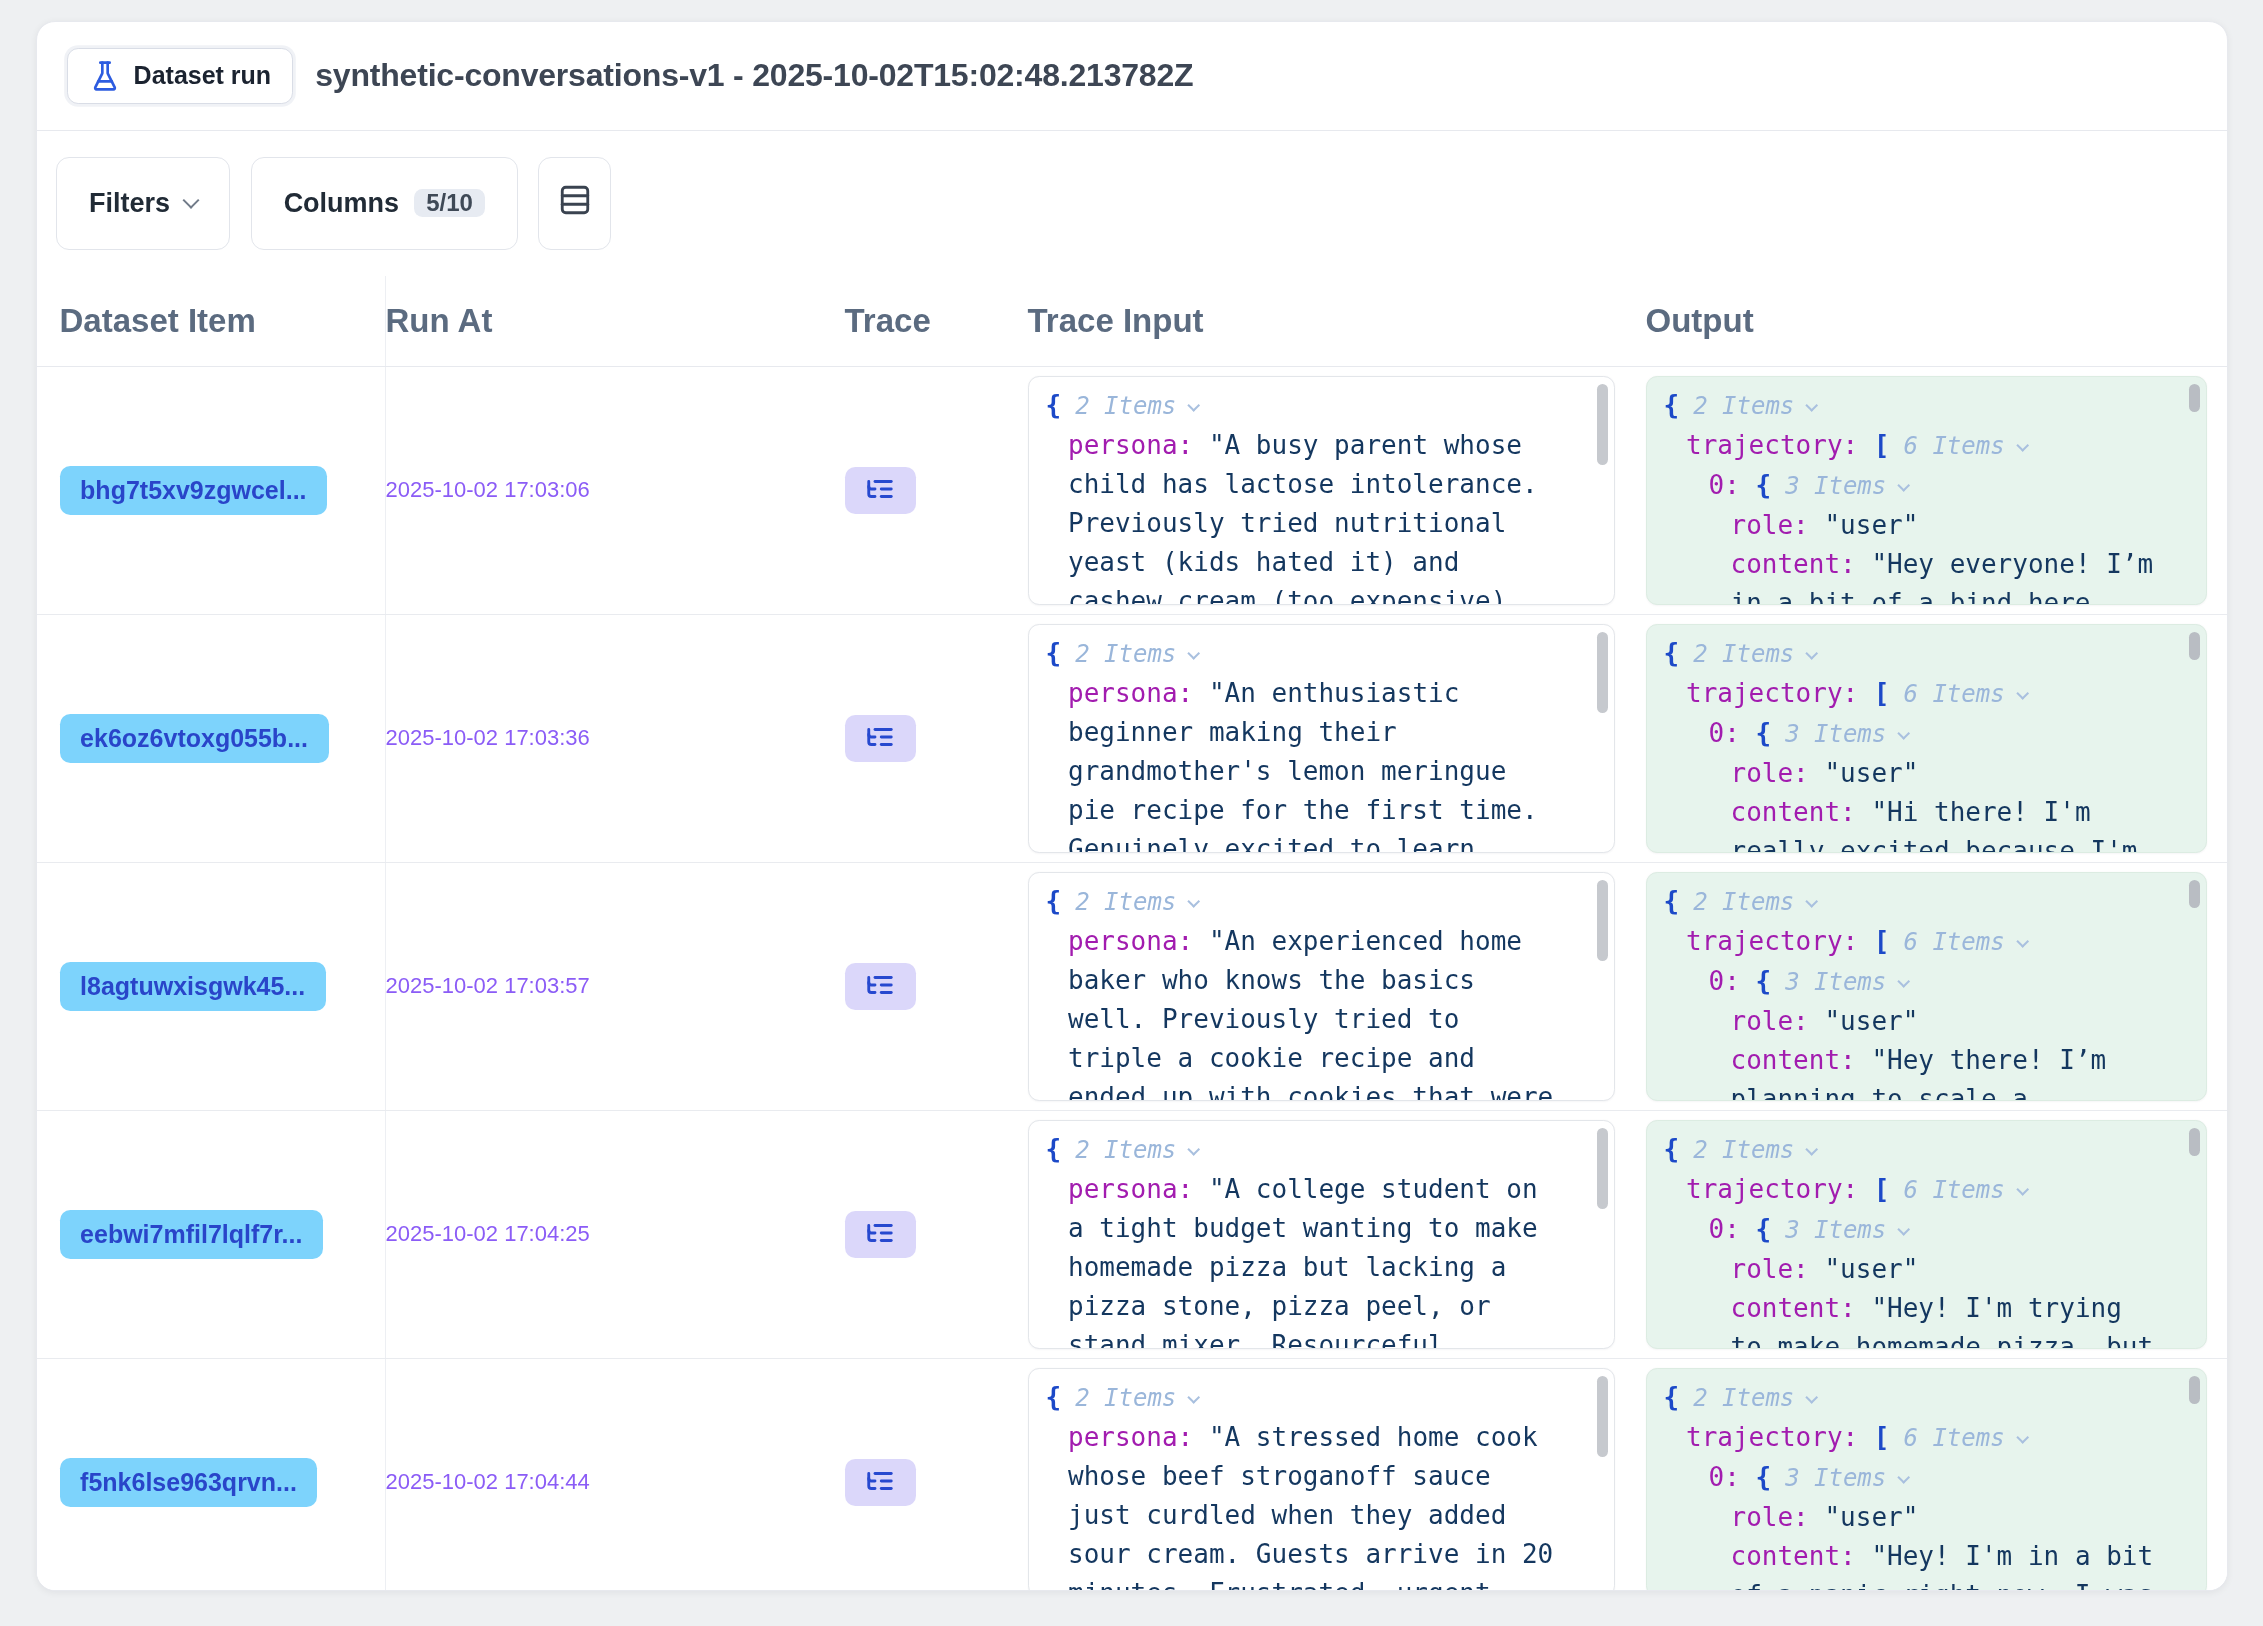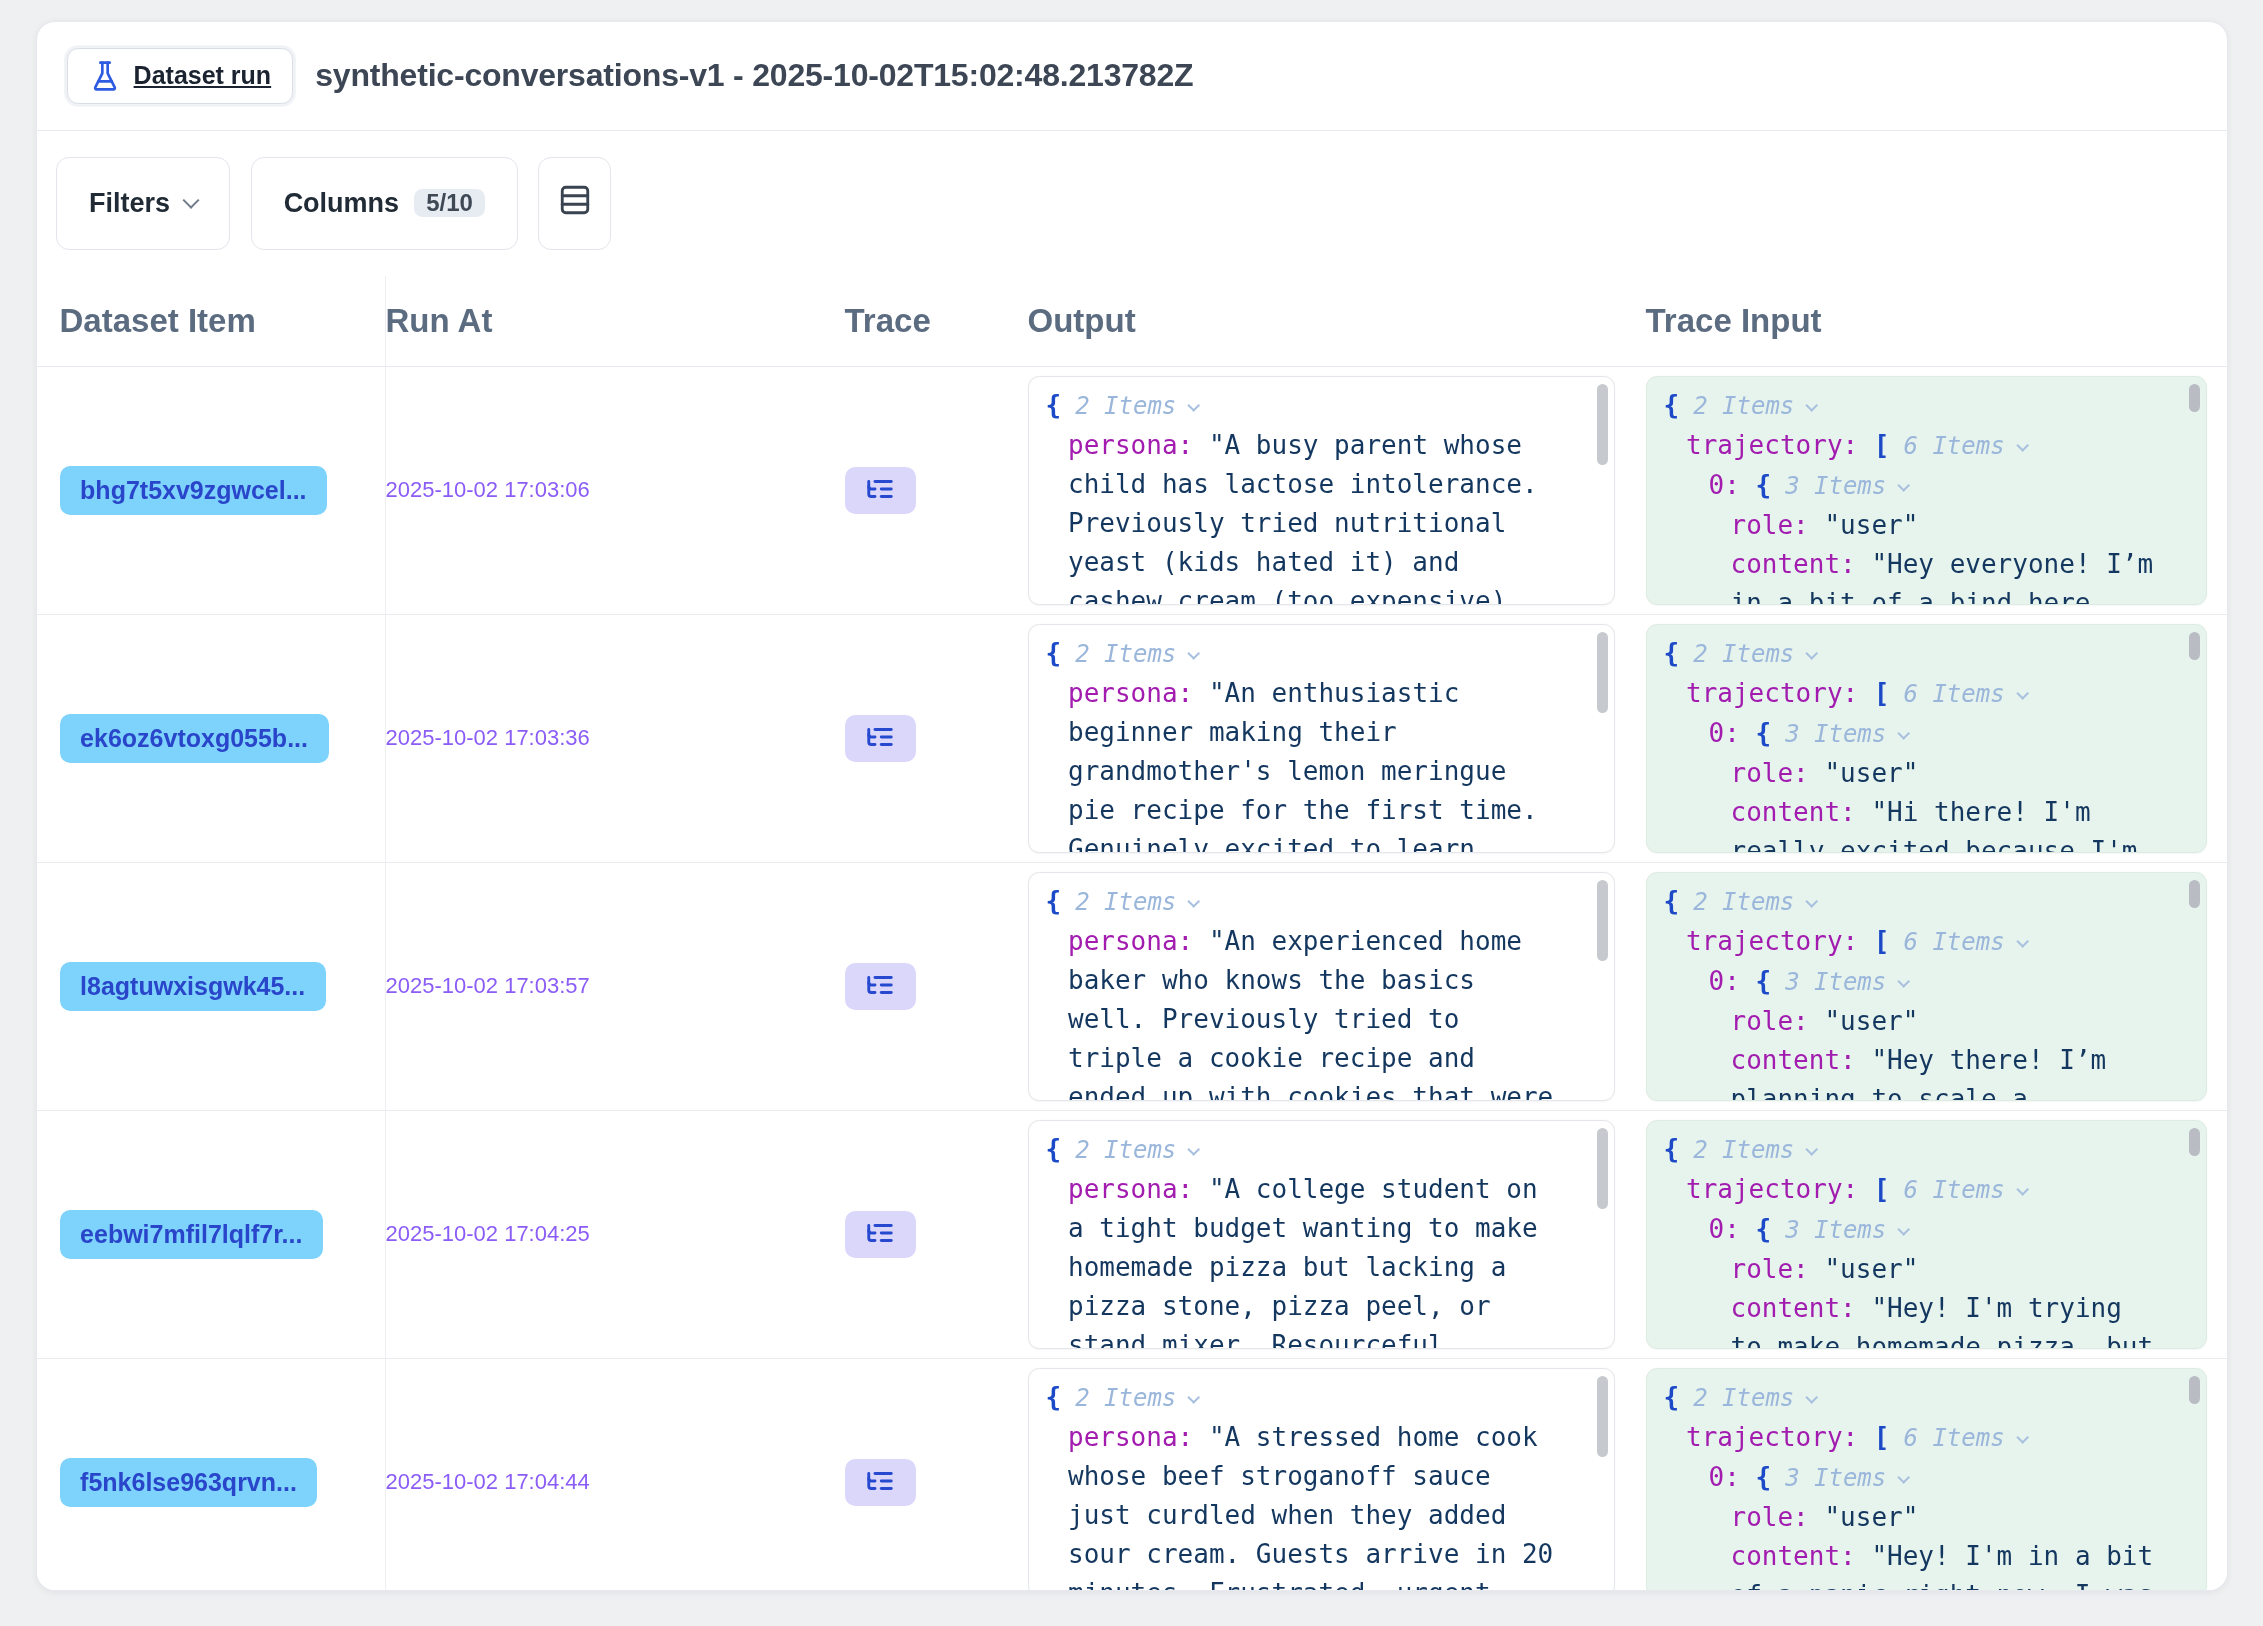--- a/index.html
+++ b/index.html
@@ -28,21 +28,20 @@
   }
   .dataset-badge {
     display: inline-flex; align-items: center; gap: 13px;
     padding: 11.2px 20.6px;
     background: #fff;
     border: 0.9px solid #d9dde6;
     border-radius: 11.2px;
     box-shadow: 0 0 0 2.8px rgba(228,231,238,.55);
     font-size: 25px; font-weight: 700; color: #1b2330;
     white-space: nowrap;
-    text-decoration: underline;
   }
   .dataset-badge svg { display: block; }
   .page-title {
     font-size: 32px; font-weight: 700; color: #3d4654;
     letter-spacing: -0.2px;
     white-space: nowrap; overflow: hidden; text-overflow: ellipsis;
   }
   
   .toolbar { display: flex; align-items: center; gap: 20.6px; padding: 26px 19px; }
   .btn {
@@ -171,22 +170,22 @@
             <path d="M21 15H3"></path>
         </svg>
       </span>
     </button>
   </div>
 
   <div class="thead">
     <div class="th">Dataset Item</div>
     <div class="th">Run At</div>
     <div class="th">Trace</div>
+    <div class="th">Trace Input</div>
     <div class="th">Output</div>
-    <div class="th">Trace Input</div>
   </div>
 
   <div>
   <div class="trow">
     <div class="cell-item">
       <span class="item-badge">bhg7t5xv9zgwcel...</span>
     </div>
     <div class="run-at">2025-10-02 17:03:06</div>
     <div>
       <span class="trace-pill">

